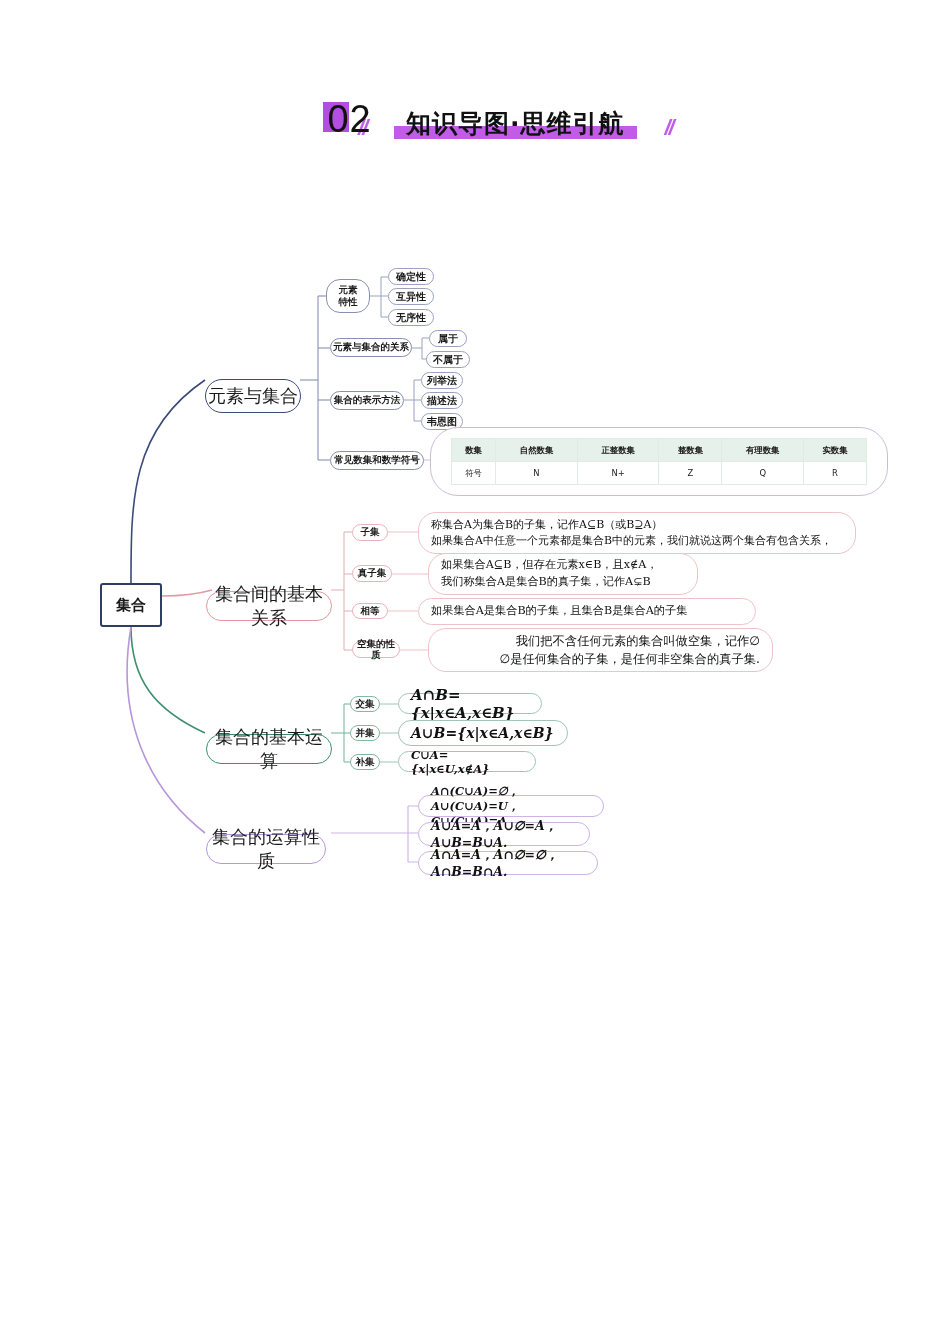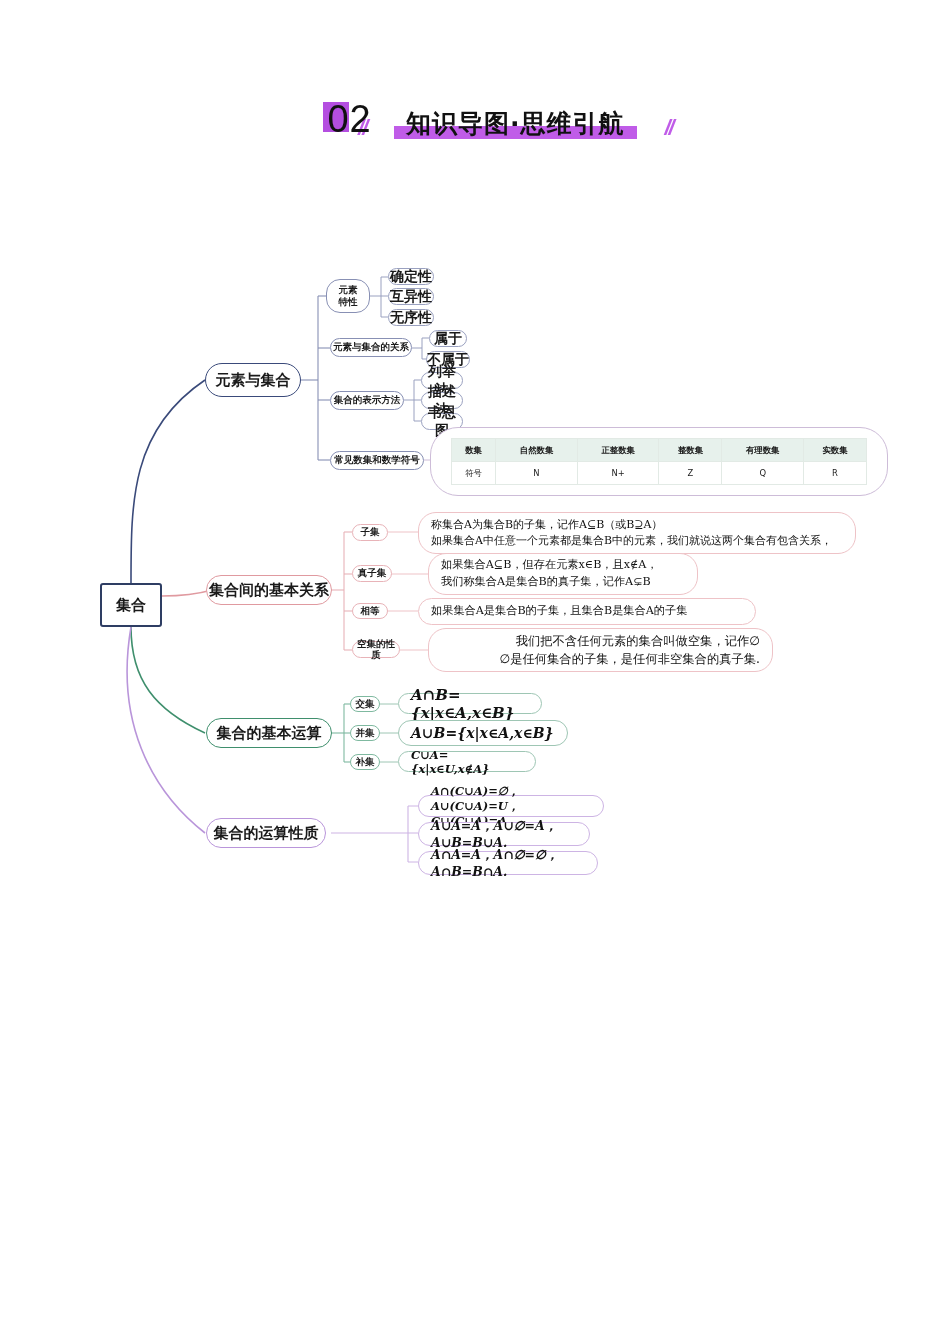--- a/index.html
+++ b/index.html
@@ -47,37 +47,37 @@
   
   .root{
     left:100px;top:583px;width:62px;height:44px;
     border:2px solid #2e3d63;border-radius:3px;
     font-size:15px;font-weight:bold;color:#1a1a1a;
     font-family:"DejaVu Sans","Liberation Sans",sans-serif;
   }
 
   
   .b1{border-width:1.6px;border-style:solid;border-radius:22px;
-      font-size:15px;font-weight:bold;color:#1a1a1a;
-      font-family:"DejaVu Sans","Liberation Sans",sans-serif;}
+      font-size:18px;font-weight:normal;color:#1a1a1a;
+      font-family:"DejaVu Sans","Liberation Sans",sans-serif;margin-top:16px;}
   .b1.navy{border-color:#3a4a7a;}
   .b1.red{border-color:#e09aa0;}
   .b1.green{border-color:#3f8f6d;}
   .b1.purple{border-color:#b995da;}
 
   
   .b2{border:1.1px solid;border-radius:14px;font-size:9.5px;font-weight:bold;
       color:#1a1a1a;line-height:1.15;
       font-family:"DejaVu Sans","Liberation Sans",sans-serif;}
   .b2.navy{border-color:#8890b4;}
   .b2.red{border-color:#e8b3b8;}
   .b2.green{border-color:#7fb9a0;}
 
   
-  .b3{border:1px solid #9aa1c0;border-radius:12px;font-size:14px;font-weight:bold;
+  .b3{border:1px solid #9aa1c0;border-radius:12px;font-size:10px;font-weight:bold;
       color:#1a1a1a;font-family:"DejaVu Sans","Liberation Sans",sans-serif;}
 
   
   .desc{
     position:absolute;box-sizing:border-box;background:#fff;
     border:1px solid #eec3c7;border-radius:18px;
     display:flex;flex-direction:column;justify-content:center;
     padding:4px 12px;font-size:11.2px;line-height:1.5;color:#111;
     font-family:"DejaVu Serif","Liberation Serif",serif;
   }

